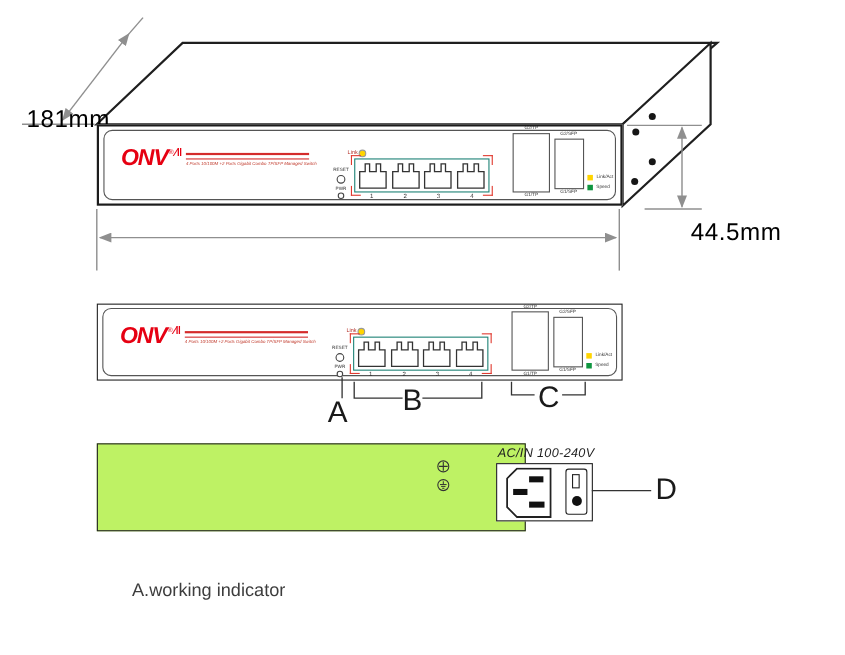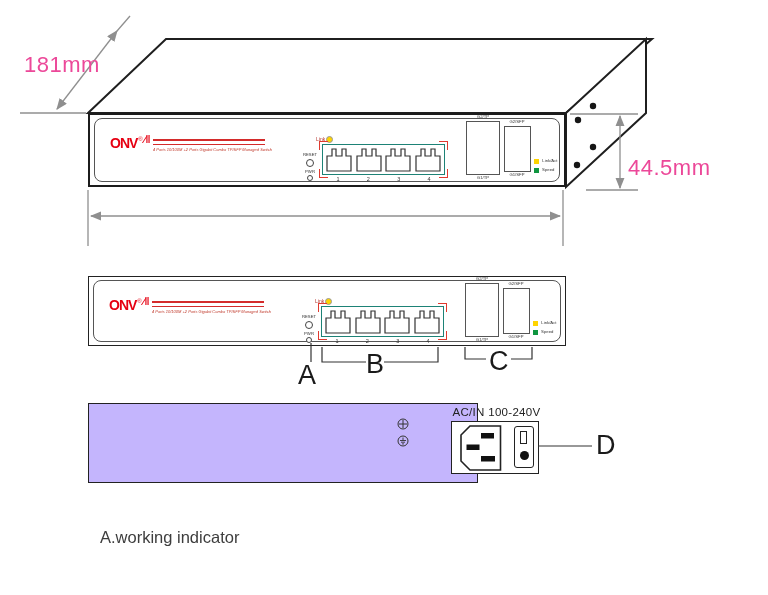--- a/index.html
+++ b/index.html
@@ -2,37 +2,37 @@
 <html><head>
 <meta charset="utf-8">
 <style>
   html,body{margin:0;padding:0;background:#fff;}
   .stage{position:relative;width:768px;height:595px;background:#fff;overflow:hidden;
          font-family:"Liberation Sans",sans-serif;color:#1f1f1f;}
   svg.layer{position:absolute;left:0;top:0;pointer-events:none;}
   .abs{position:absolute;}
 
   
-  .dim{position:absolute;font-size:22px;color:#ec4899;letter-spacing:0.5px;}
+  .dim{position:absolute;font-size:22px;color:#000000;letter-spacing:0.5px;margin-top:43px;}
   .dim-width{width:120px;text-align:center;background:#fff;font-size:23px;}
 
   
   .panel-face-top{position:absolute;left:88px;top:113px;width:478px;height:74px;
      border:2px solid #1c1c1c;background:#fff;box-sizing:border-box;}
   .panel-face-mid{position:absolute;left:88px;top:276px;width:478px;height:70px;
      border:1.5px solid #222;background:#fff;box-sizing:border-box;}
   .panel-rear{position:absolute;left:88px;top:403px;width:390px;height:80px;
-     border:1.5px solid #222;background:#c4b5fd;box-sizing:border-box;}
+     border:1.5px solid #222;background:#bef264;box-sizing:border-box;font-style:italic;}
   .face-inner{position:absolute;left:4px;right:4px;top:3px;bottom:3px;
      border:1px solid #555;border-radius:8px;}
 
   
   .logo{position:absolute;left:20px;top:20px;width:185px;height:34px;}
   .logo-row{display:flex;align-items:flex-start;}
-  .onv{font-weight:700;font-size:14px;line-height:17px;
+  .onv{font-style:italic;font-weight:700;font-size:21px;line-height:17px;
        color:#e60012;letter-spacing:-1px;}
   .reg{font-size:6px;color:#e60012;margin-left:1px;line-height:8px;}
   .bars{color:#e60012;font-size:10px;line-height:10px;margin-left:1px;font-weight:700;}
   .logo-right{margin-left:3px;width:112px;padding-top:4px;}
   .lg-line1{height:2px;background:#d42b2b;}
   .lg-line2{height:1px;background:#d42b2b;margin-top:3px;}
   .tagline{font-size:5px;transform:scale(0.8);transform-origin:left top;
      color:#c0392b;white-space:nowrap;margin-top:2px;font-style:italic;}
   .t45{font-size:5px;transform:scale(0.85);transform-origin:center top;
        color:#333;line-height:5px;}
@@ -302,17 +302,17 @@
       <path d="M465 347 V359 H486 M511 359 H532 V347"></path>
       <line x1="538" y1="446" x2="592" y2="446"></line>
     </g>
   </svg>
 
   <div class="callout" style="left:298px;top:360px;">A</div>
   <div class="callout" style="left:366px;top:349px;">B</div>
   <div class="callout" style="left:489px;top:346px;">C</div>
   <div class="callout" style="left:596px;top:430px;">D</div>
 
-  <div class="notes-col" style="left:100px;top:528px;">
+  <div class="notes-col" style="left:120px;top:528px;">
     <div>A.working indicator</div>
   </div>
 
 </div>
 
 </body></html>

